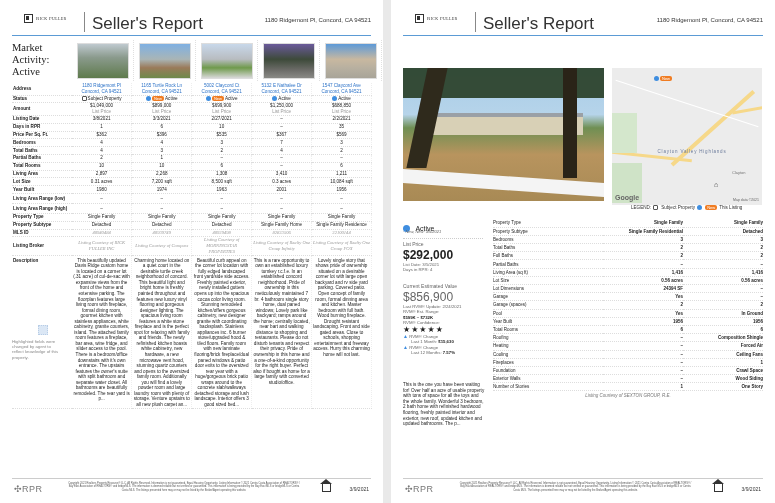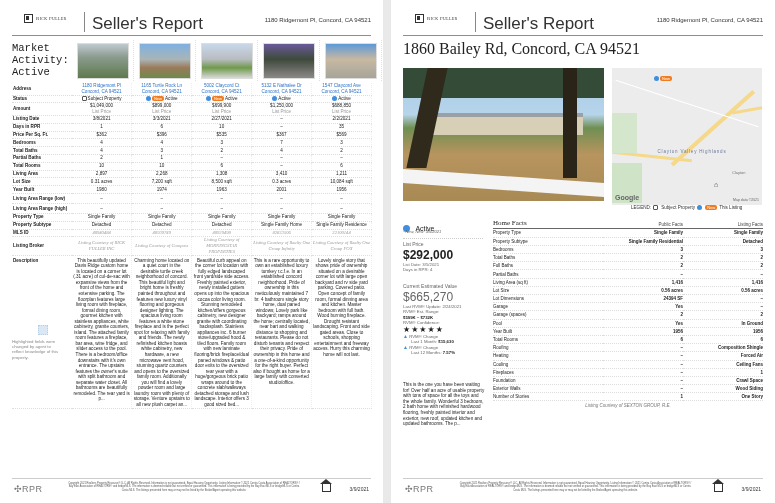--- a/index.html
+++ b/index.html
@@ -9,21 +9,21 @@
 #p2{left:391px;width:384px}
 .hdr{position:absolute;top:12px;left:12px;right:12px;height:24px;border-bottom:1px solid #5b9bd5}
 .logo{position:absolute;left:12px;top:2px;display:flex;align-items:center;gap:3px}
 .logo-box{width:9px;height:9px;border:1.5px solid #333;position:relative}
 .logo-box:after{content:"";position:absolute;left:1px;top:1px;width:3px;height:4px;background:#333}
 .logo-txt{font-family:"Liberation Serif",serif;font-size:5px;letter-spacing:.3px;color:#333;font-variant:small-caps}
 .hdr-sep{position:absolute;left:72px;top:0;width:1px;height:20px;background:#888}
 .hdr-title{position:absolute;left:80px;top:2px;font-size:17px;color:#333}
 .hdr-addr{position:absolute;right:0;top:5px;font-size:6px;color:#333}
 
-.ma-title{position:absolute;left:12px;top:42px;font-family:Liberation Mono, monospace;font-size:10.5px;line-height:12px;color:#222}
+.ma-title{position:absolute;left:12px;top:42px;font-family:Liberation Serif, serif;font-size:10.5px;line-height:12px;color:#222}
 .thumbs{position:absolute;left:72px;top:40px;display:flex}
 .thumb{width:61px;height:41px;margin:0 .5px;display:flex;justify-content:center;align-items:center;border-right:1px dotted #e0e0e0}
 .thumb-img{width:52px;height:36px;border:1px solid #ddd}
 .cmp{position:absolute;left:12px;top:83px;width:360px;border-collapse:collapse;font-size:4.6px}
 .cmp td{border-bottom:1px dotted #ddd;border-right:1px dotted #eee;text-align:center;padding:0 1px;line-height:5.8px;height:7.8px;vertical-align:middle}
 .cmp td.lbl{text-align:left;font-weight:bold;width:60px;color:#222;border-right:none}
 .cmp td.col{width:60px}
 .addr-link{color:#2c72c7}
 .sub{color:#999;display:block}
 .ital{font-family:"Liberation Serif",serif;font-style:italic;color:#999}
@@ -291,21 +291,20 @@
   <div class="hdr">
     <div class="logo">
       <span class="logo-box"></span>
       <span class="logo-txt">Rick Fuller</span>
     </div>
     <div class="hdr-sep"></div>
     <div class="hdr-title">Seller's Report</div>
     <div class="hdr-addr">1180 Ridgemont Pl, Concord, CA 94521</div>
   </div>
 
-  <div class="p2-title">1860 Bailey Rd, Concord, CA 94521</div>
 
   <div class="photo">
     <div class="house"></div>
     <div class="canopy"></div>
     <div class="tree1"></div>
     <div class="tree2"></div>
     <div class="fence"></div>
   </div>
 
   <div class="map">
@@ -342,42 +341,35 @@
   <div class="status-sub">· New, New: 3/5/2021</div>
 
   <div class="lp-lbl">List Price</div>
   <div class="lp-val">$292,000</div>
   <div class="lp-sub">
     <div>List Date: 3/5/2021</div>
     <div>Days in RPR: 4</div>
   </div>
 
   <div class="cev-lbl">Current Estimated Value</div>
-  <div class="cev-val">$665,270</div>
+  <div class="cev-val">$856,900</div>
   <div class="rvm">
     <div>Last RVM® Update: 2/24/2021</div>
     <div>RVM® Est. Range:</div>
     <div><b>$599K – $732K</b></div>
     <div>RVM® Confidence:</div>
     <div class="stars">★★★★★</div>
     <div><span class="arr">▲</span> <span>RVM® Change</span></div>
     <div style="padding-left:8px"><span>Last 1 Month:</span> <b>$15,630</b></div>
     <div><span class="arr">▲</span> <span>RVM® Change</span></div>
     <div style="padding-left:8px"><span>Last 12 Months:</span> <b>7.57%</b></div>
   </div>
   <div class="p2desc">This is the one you have been waiting for! Over half an acre of usable property with tons of space for all the toys and the whole family. Wonderful 3 bedroom, 2 bath home with refinished hardwood flooring, freshly painted interior and exterior, new roof, updated kitchen and updated bathrooms. The p...</div>
 
   <div class="hf">
-    <div class="hf-head">
-      <span class="hf-title">Home Facts</span>
-      <span class="hf-cols">
-        <span>Public Facts</span>
-        <span>Listing Facts</span>
-      </span>
-    </div>
     <table class="hf-table">
         <tbody id="hf-body">
           <tr>
             <td>Property Type</td>
             <td>Single Family</td>
             <td>Single Family</td>
           </tr>
           <tr>
             <td>Property Subtype</td>
             <td>Single Family Residential</td>

